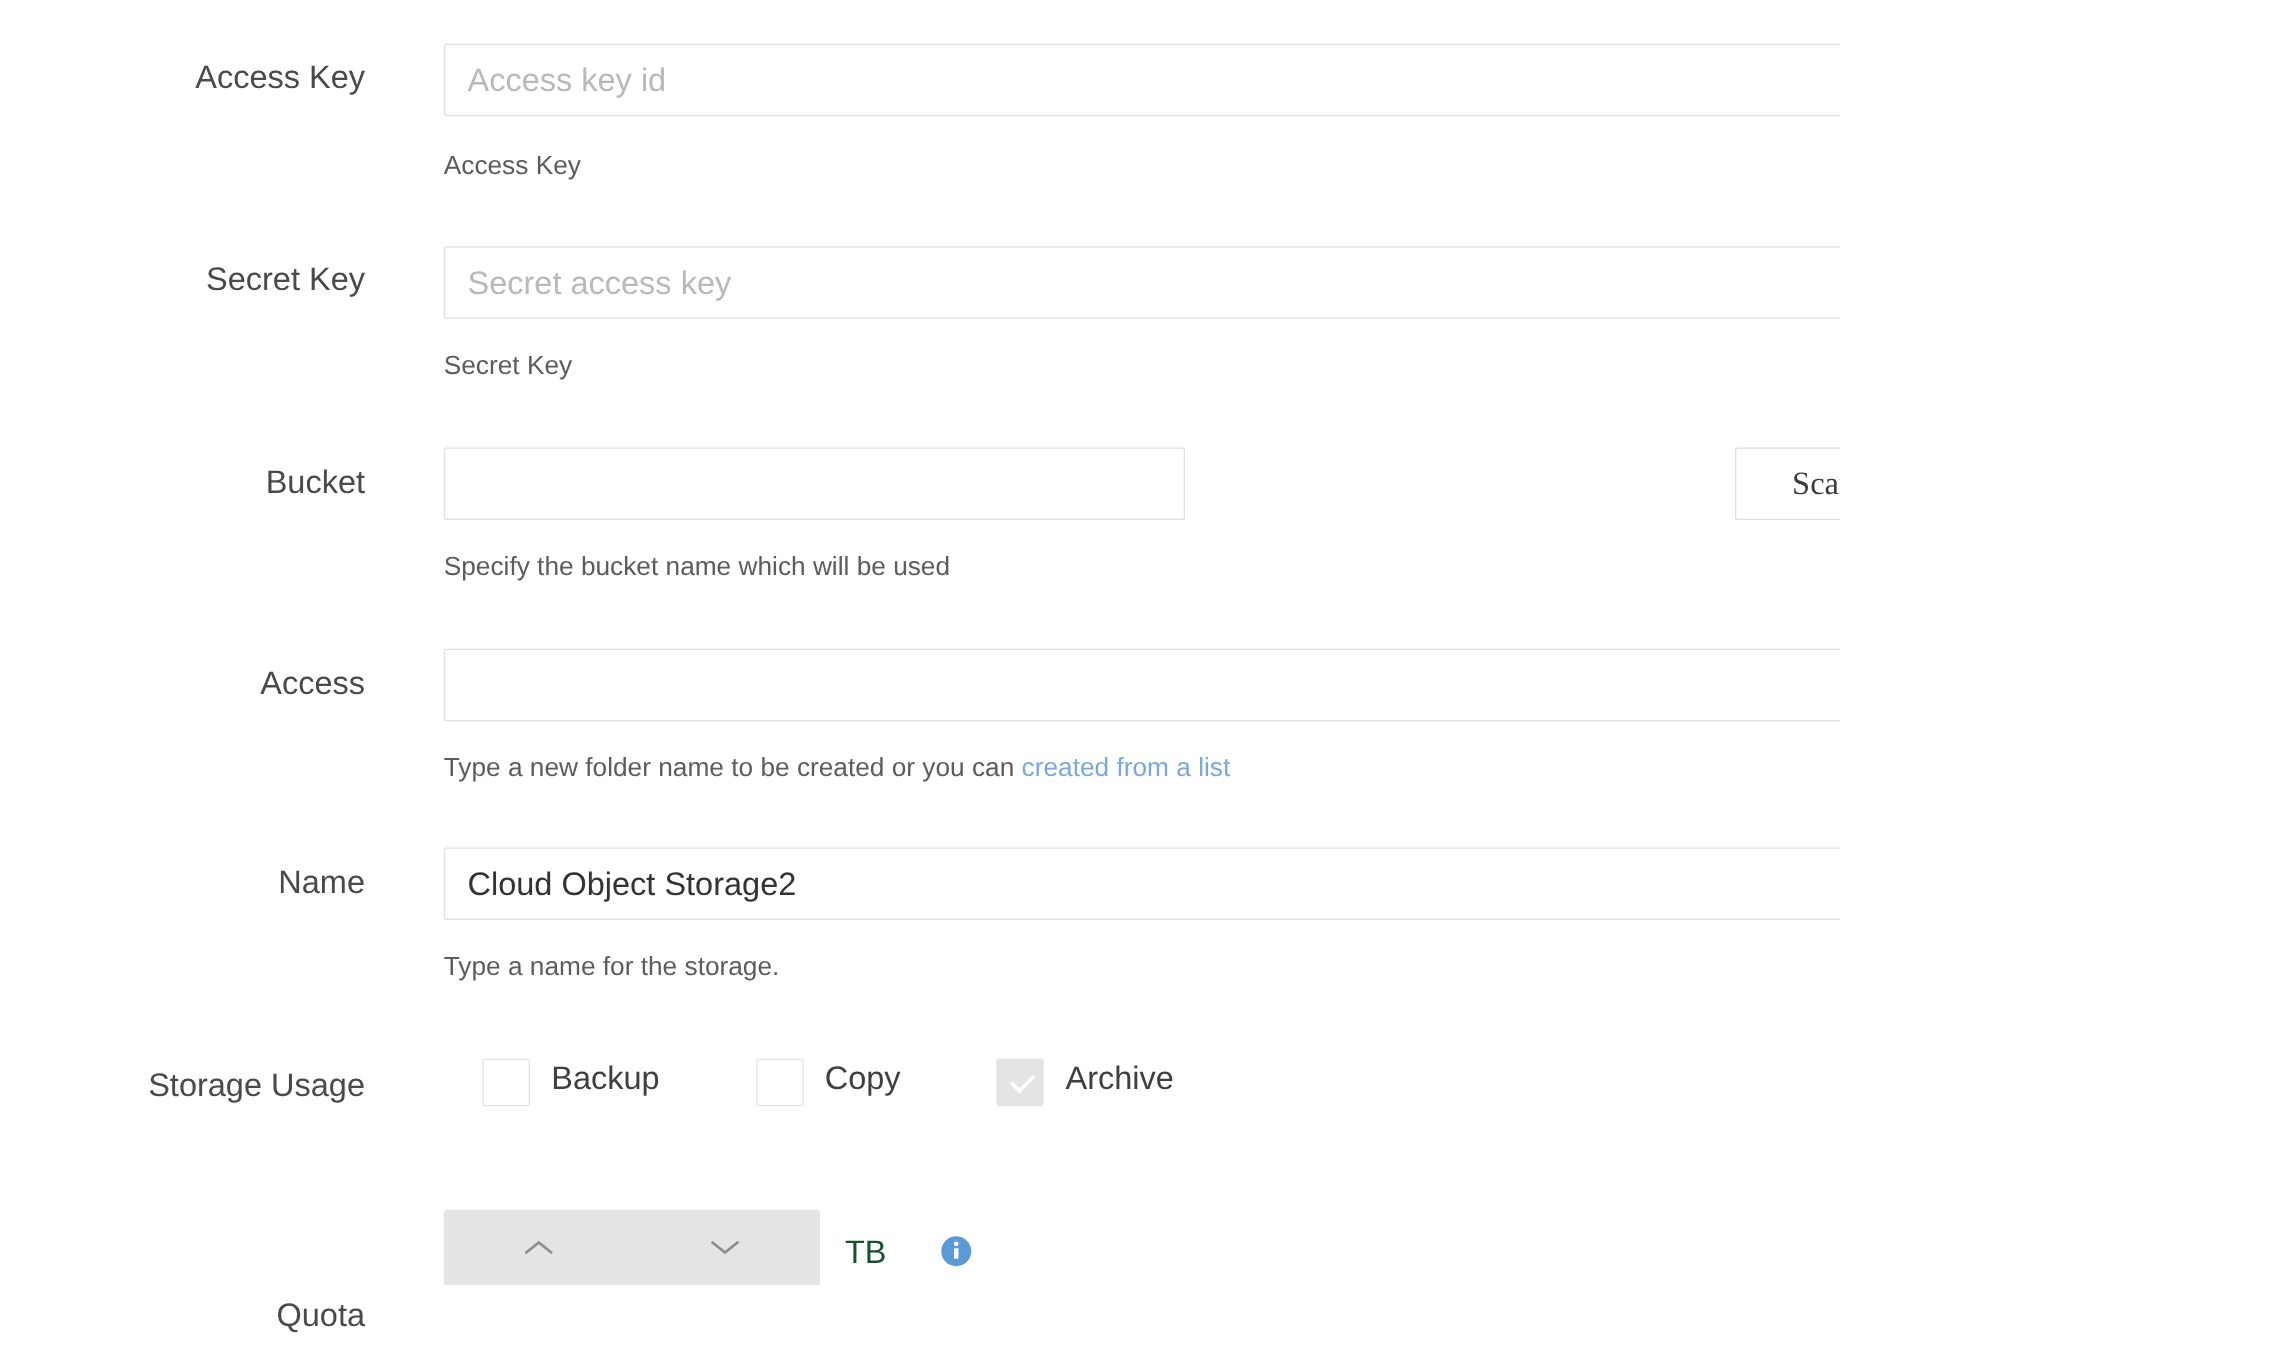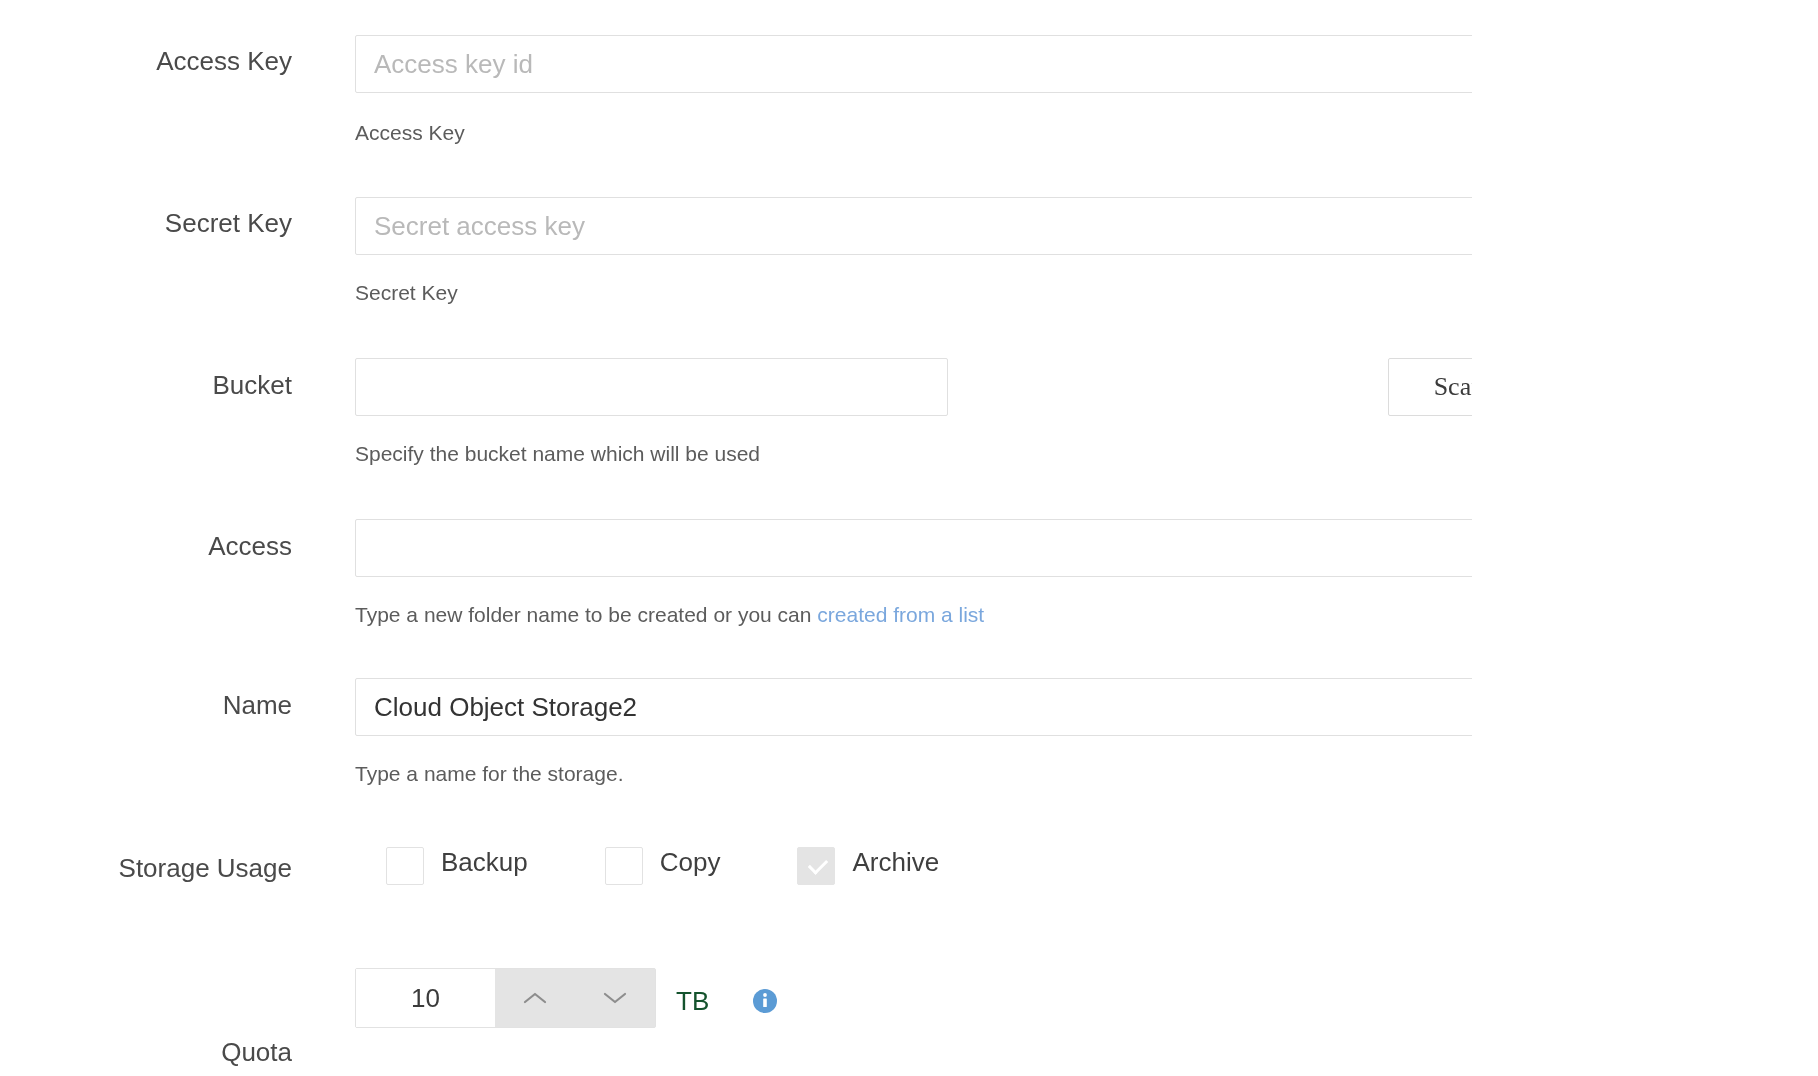--- a/index.html
+++ b/index.html
@@ -226,21 +226,20 @@
         <span class="cblabel">Archive</span>
       </div>
 
     </div>
   </div>
 
   <div class="row" style="top:0;">
     <div class="label" style="top:1039px;">Quota</div>
 
     <div class="spinner" style="top:968px;">
-      <input class="num" type="text" value="10" style="">
       <div class="steppers">
         <span class="chev">
           <svg width="26" height="16" viewBox="0 0 26 16" aria-hidden="true">
             <path d="M3 12 L13 4 L23 12" fill="none" stroke="#8d8d8d" stroke-width="2.2" stroke-linecap="round" stroke-linejoin="round"></path>
           </svg>
         </span>
         <span class="chev">
           <svg width="26" height="16" viewBox="0 0 26 16" aria-hidden="true">
             <path d="M3 4 L13 12 L23 4" fill="none" stroke="#8d8d8d" stroke-width="2.2" stroke-linecap="round" stroke-linejoin="round"></path>
           </svg>

